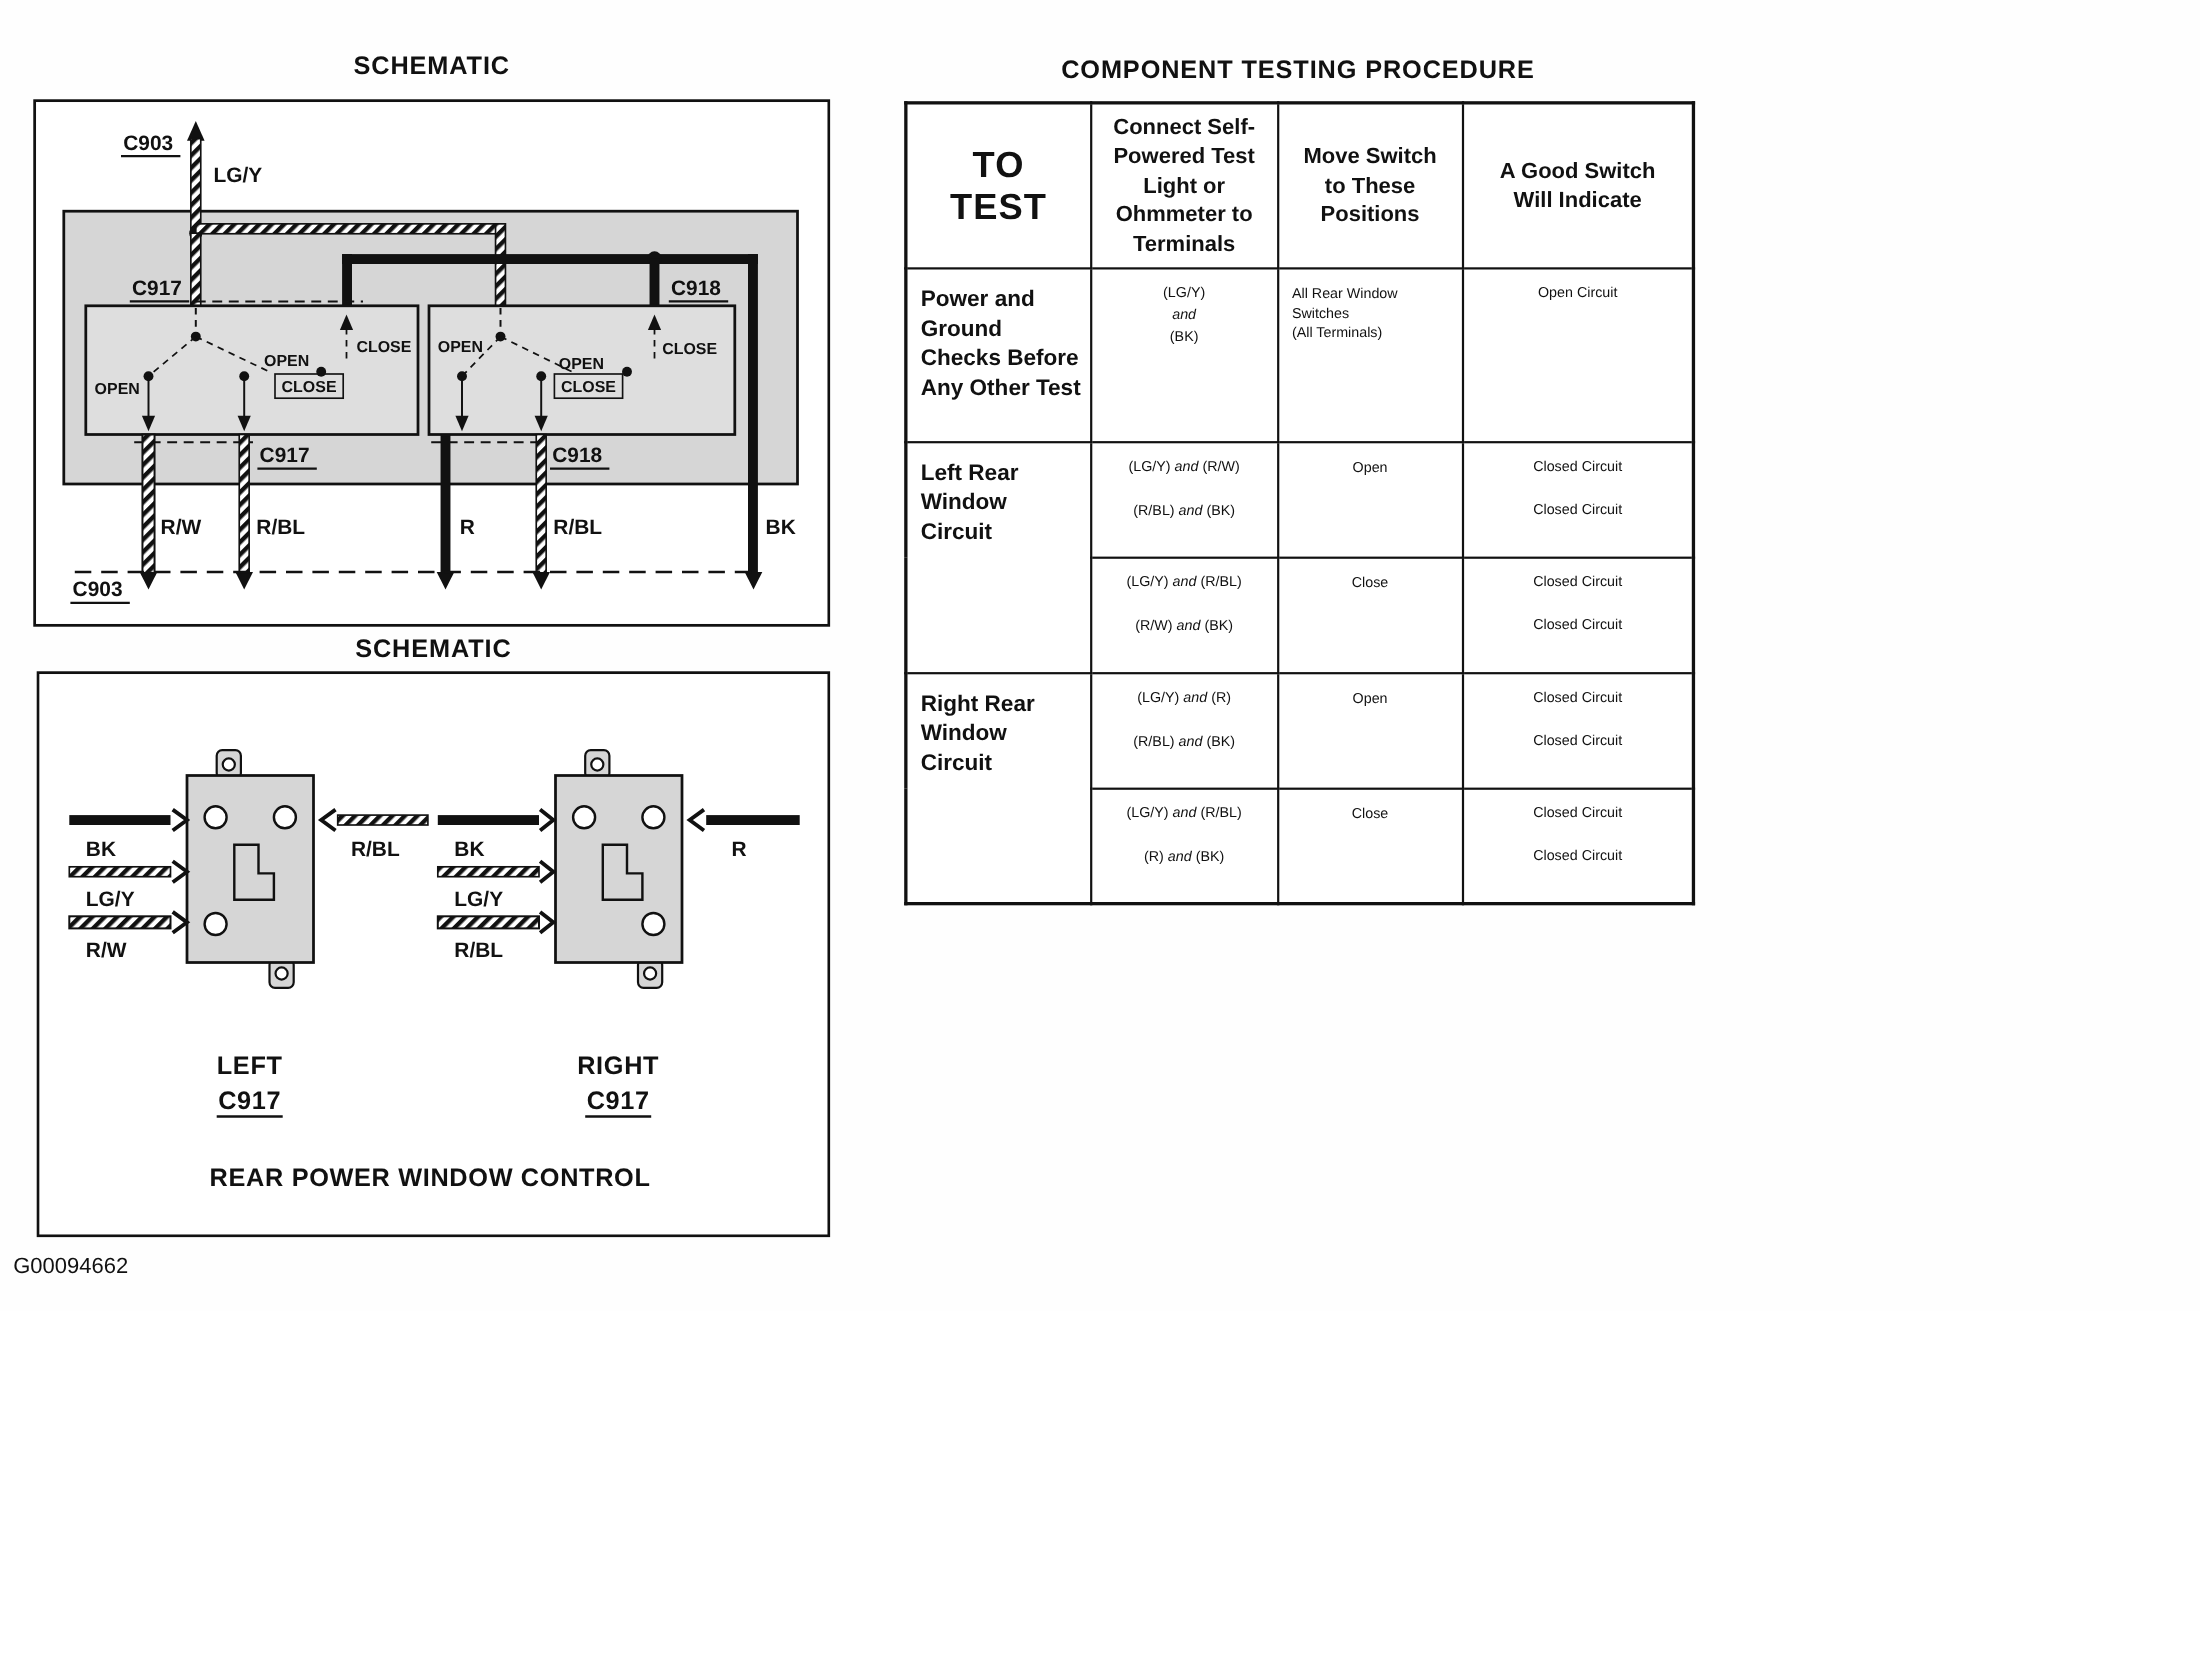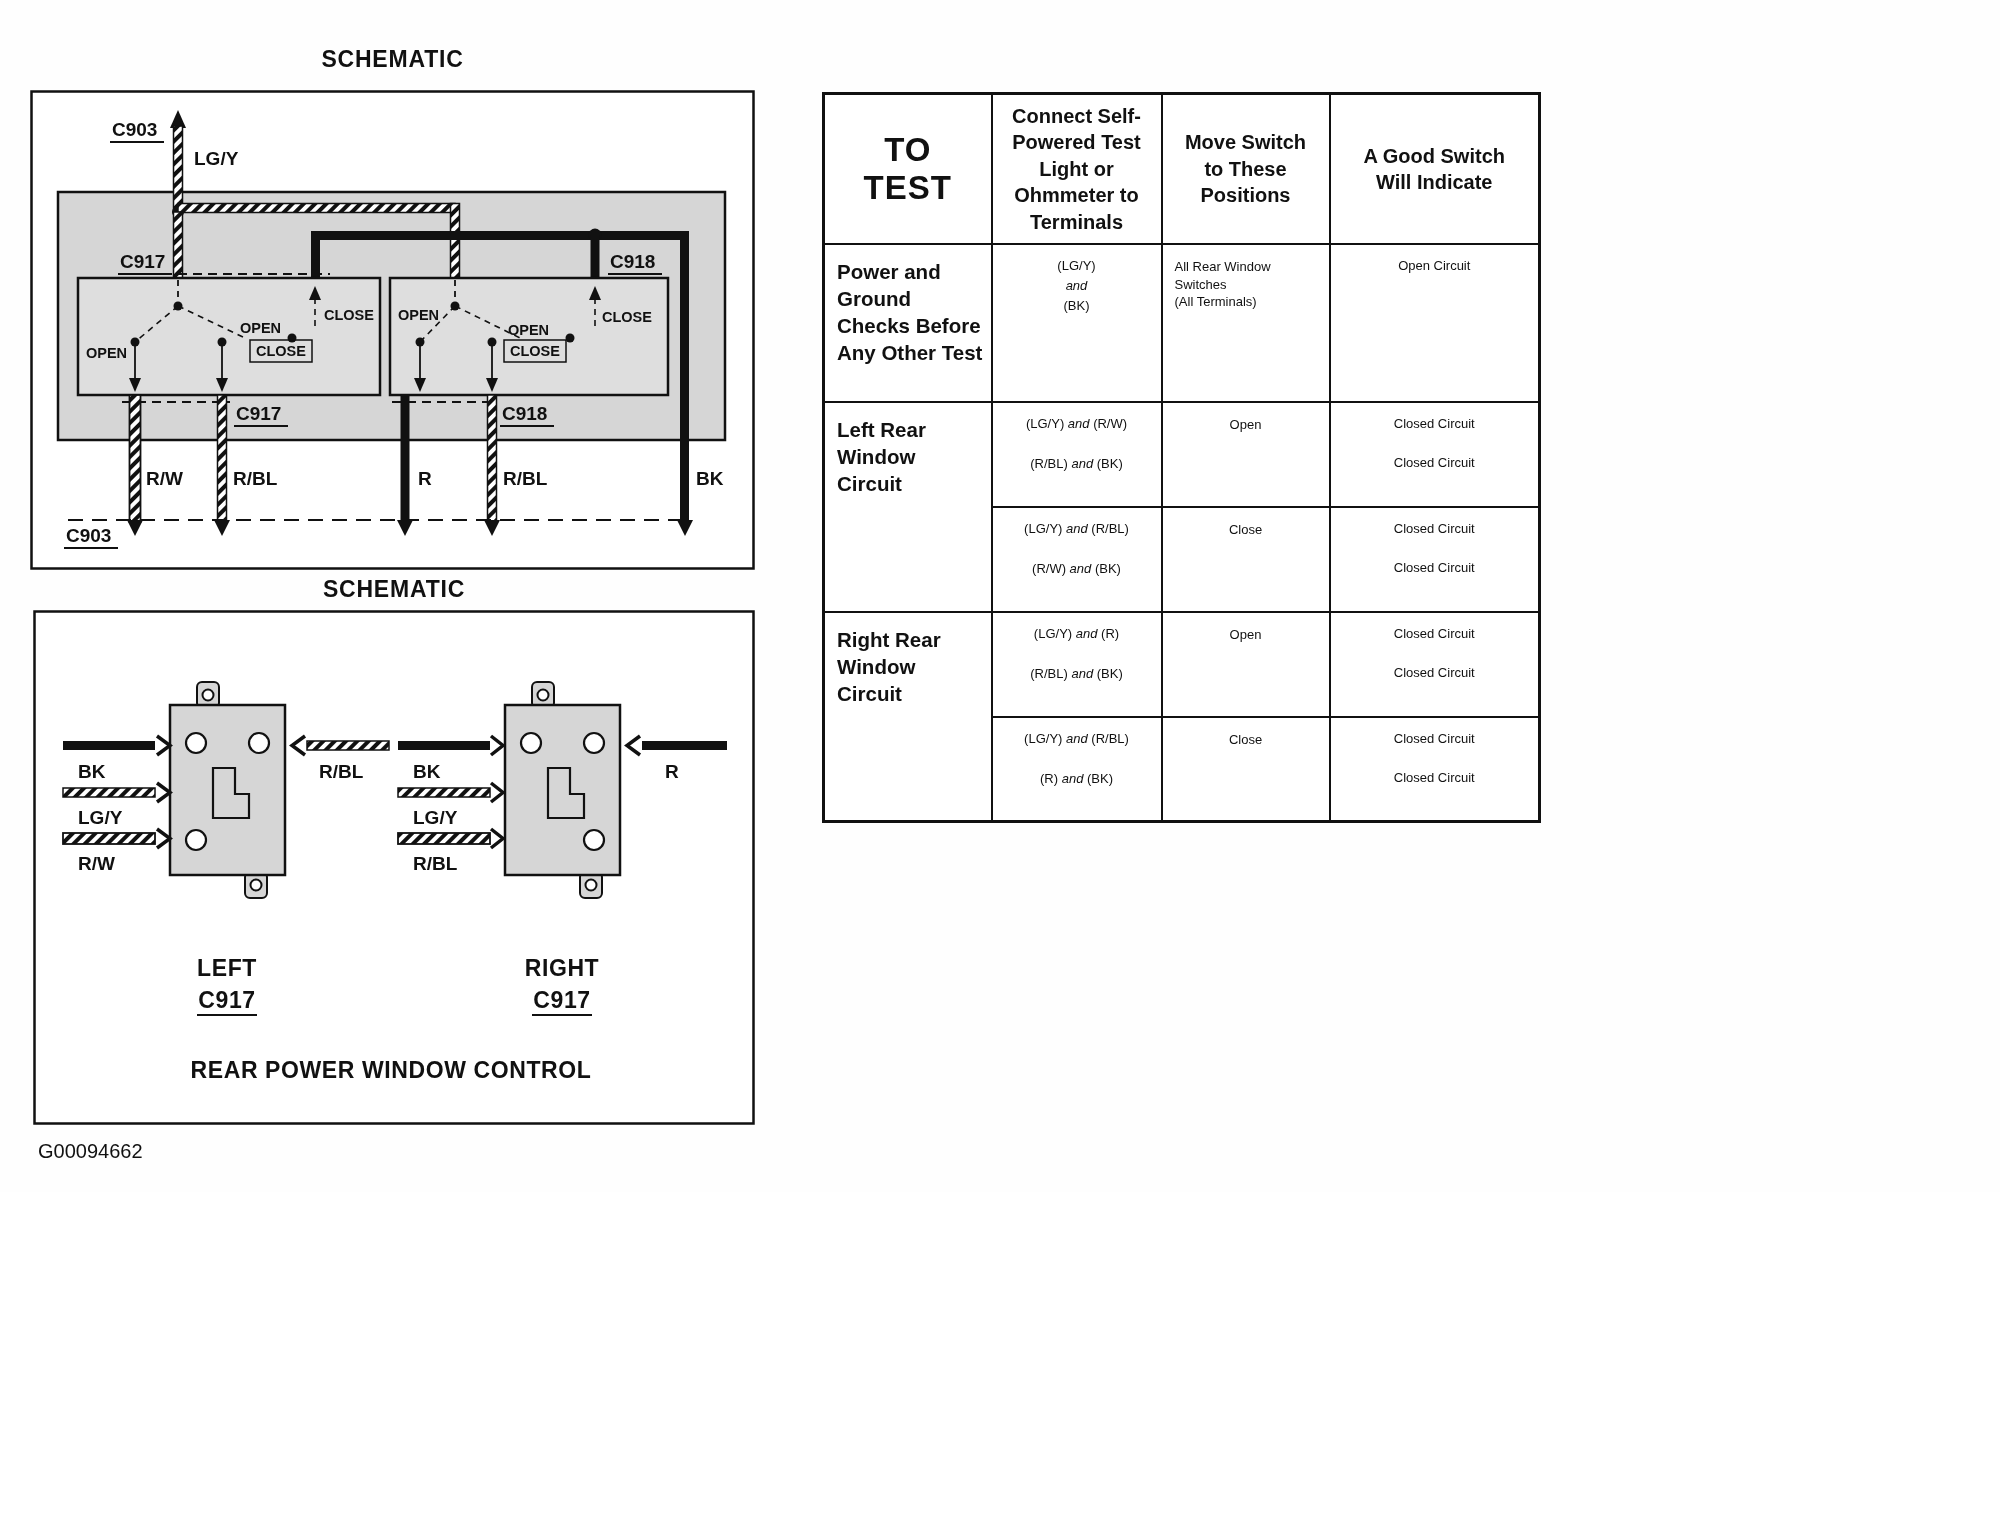--- a/index.html
+++ b/index.html
@@ -34,20 +34,21 @@
   tbody tr.row-main td { height:158px; }
   tbody tr.row-sub td { height:105px; }
 </style>
 </head>
 <body>
 
 <div class="page">
 
   <div class="fig-title" style="left:30px; top:46px; width:725px;">SCHEMATIC</div>
   <div class="fig-title" style="left:33px; top:576px; width:722px;">SCHEMATIC</div>
+  <div class="fig-title" style="left:822px; top:50px; width:716px;">COMPONENT TESTING PROCEDURE</div>
 
   <svg class="abs" style="left:30px; top:90px;" width="725" height="480" viewBox="0 0 725 480">
     <defs>
       <pattern id="hatchA" width="8" height="8" patternUnits="userSpaceOnUse" patternTransform="rotate(45)">
         <rect width="8" height="8" fill="#ffffff"></rect>
         <rect width="4" height="8" fill="#111111"></rect>
       </pattern>
     </defs>
 
     <rect x="1.5" y="1.5" width="722" height="477" fill="#ffffff" stroke="#111" stroke-width="2.5"></rect>
@@ -235,21 +236,21 @@
       <text x="194" y="398" class="scap" text-anchor="middle">C917</text>
       <line x1="164" y1="405" x2="224" y2="405" stroke="#111" stroke-width="2.2"></line>
       <text x="529" y="366" class="scap" text-anchor="middle">RIGHT</text>
       <text x="529" y="398" class="scap" text-anchor="middle">C917</text>
       <line x1="499" y1="405" x2="559" y2="405" stroke="#111" stroke-width="2.2"></line>
     </g>
 
     <text x="358" y="468" class="scap" text-anchor="middle">REAR POWER WINDOW CONTROL</text>
   </svg>
 
-  <div class="fig-id" style="left:38px; top:1140px;">G00094662</div>
+  <div class="fig-id" style="left:12px; top:1140px;">G00094662</div>
 
   <div class="table-wrap">
     <table class="test-table">
       <colgroup>
         <col style="width:168px">
           <col style="width:170px">
           <col style="width:168px">
           <col style="width:210px">
       </colgroup>
       <thead>

